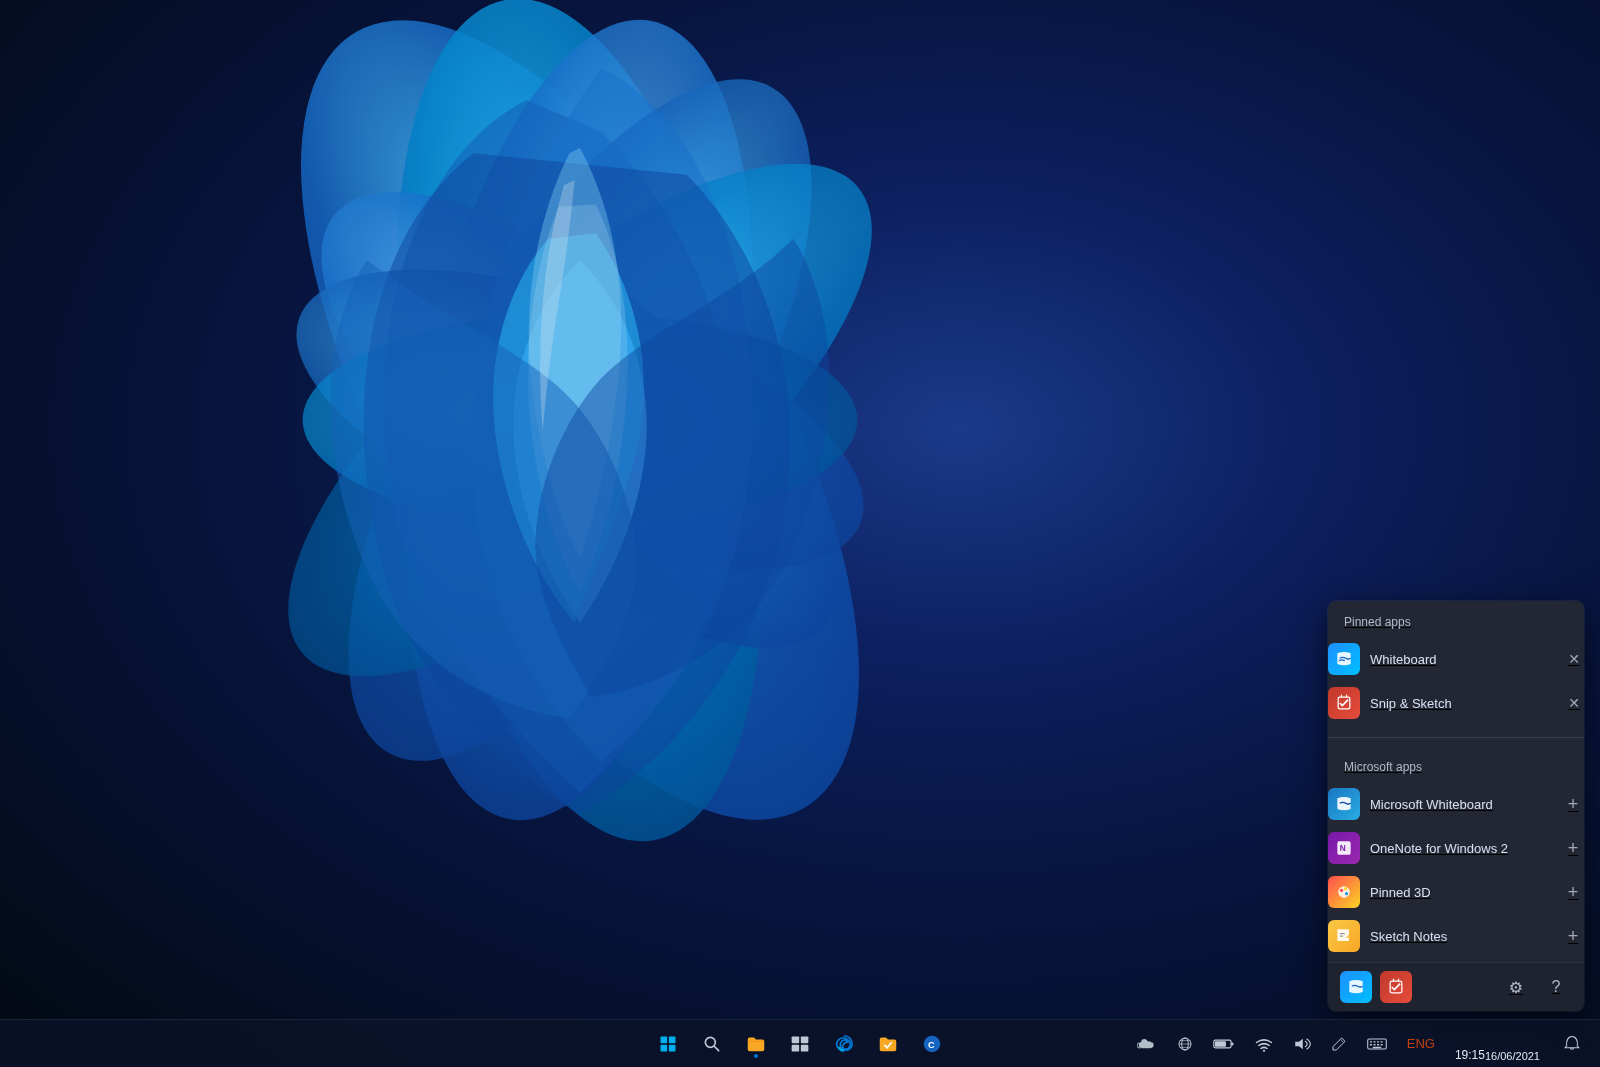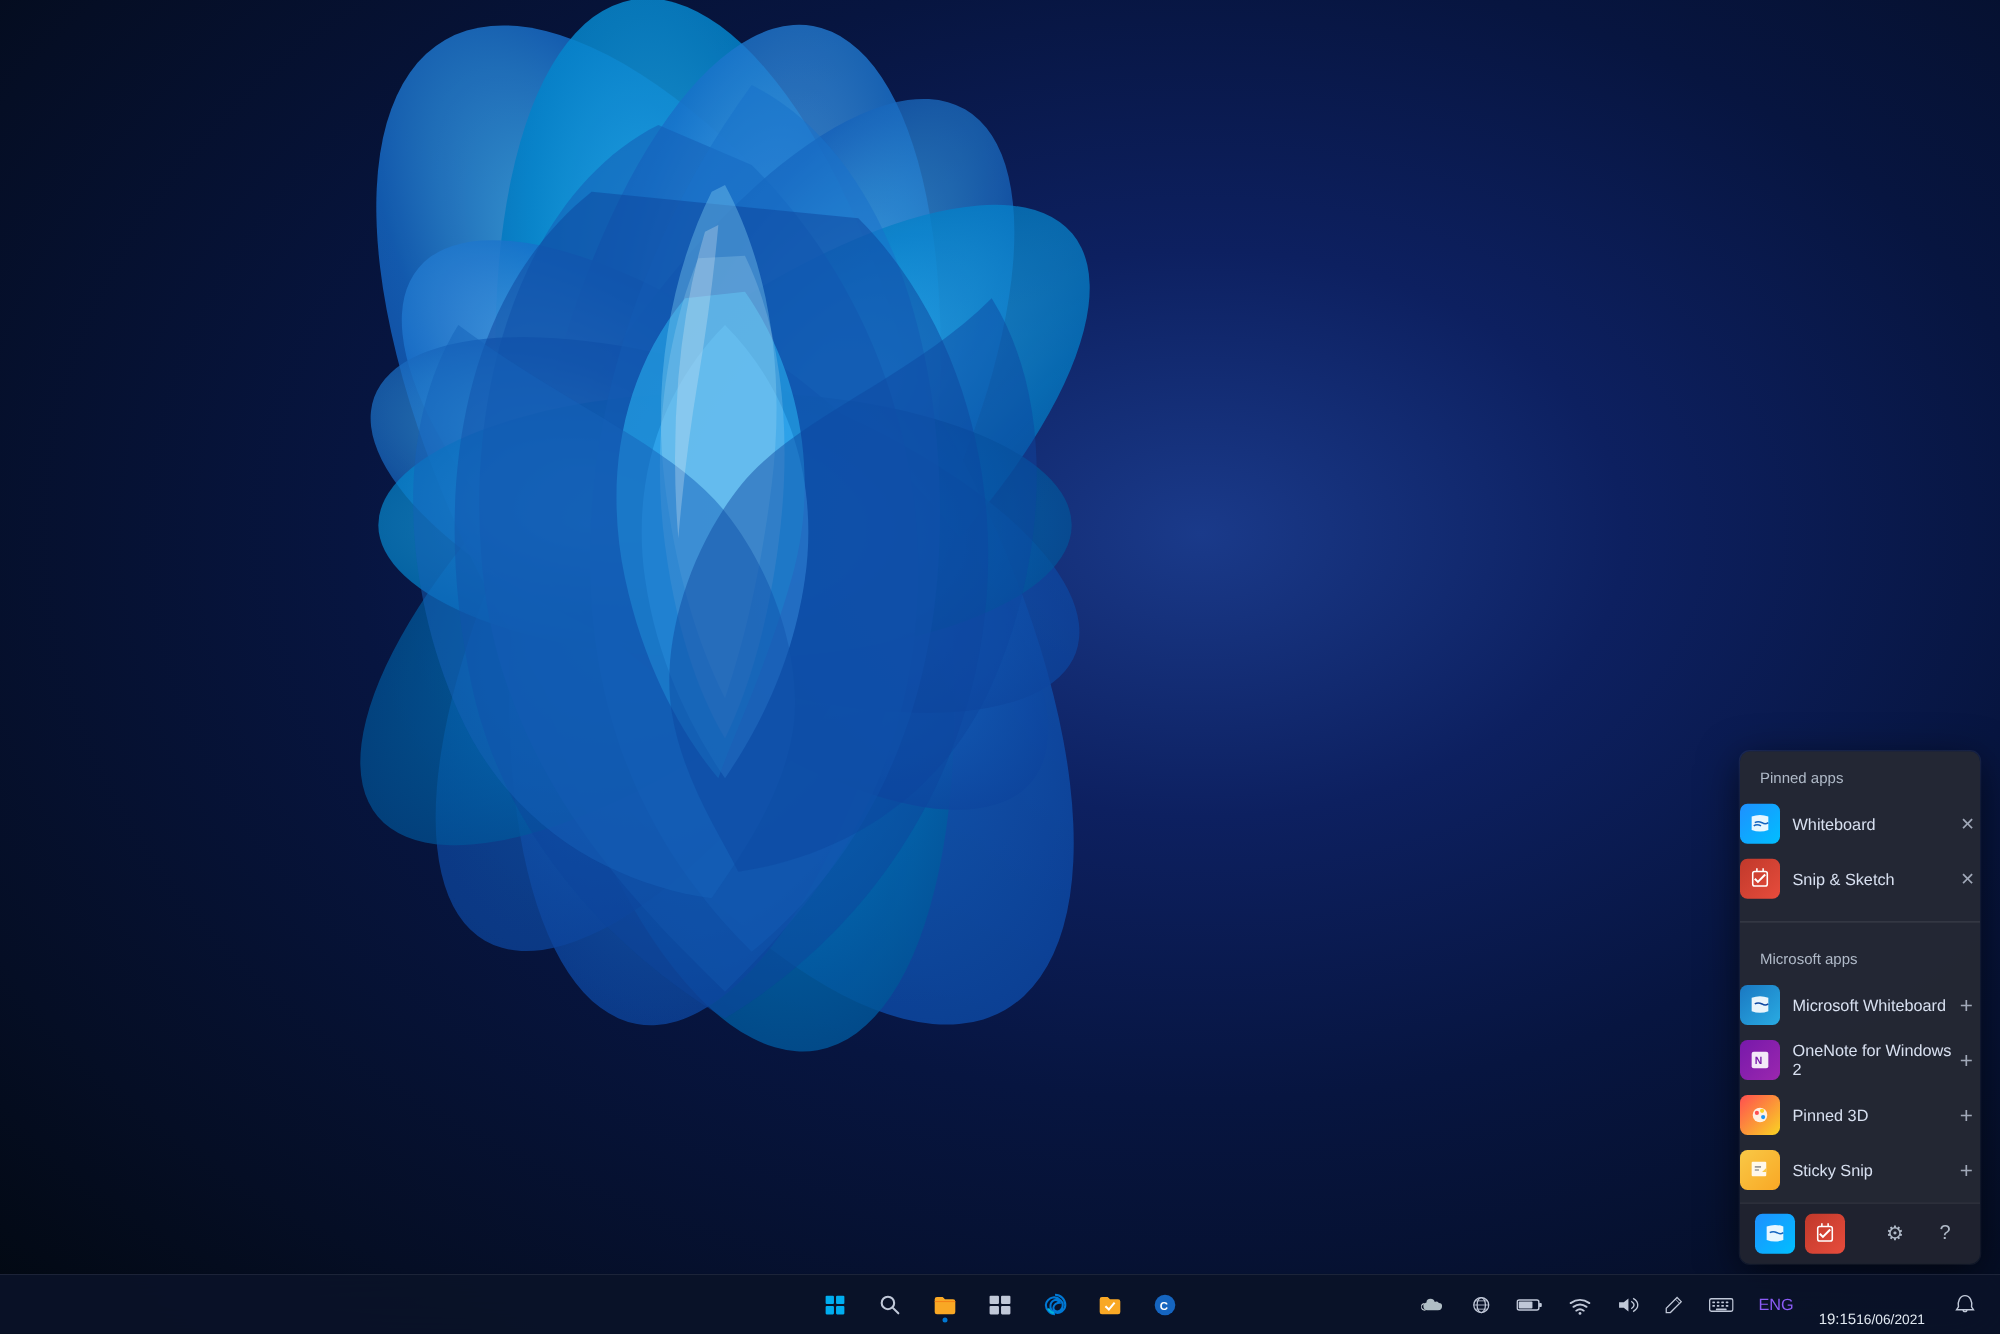--- a/index.html
+++ b/index.html
@@ -77,21 +77,21 @@
     .sys-tray {
       display: flex;
       align-items: center;
       gap: 6px;
       padding: 4px 8px;
       border-radius: 6px;
       cursor: pointer;
     }
 
     .sys-icon {
-      color: #8b5cf6;
+      color: #c2410c;
       font-size: 13px;
     }
 
     .clock-area {
       display: flex;
       flex-direction: row;
       align-items: flex-end;
       padding: 2px 8px;
       cursor: pointer;
       border-radius: 4px;
@@ -166,25 +166,26 @@
       height: 1px;
       background: rgba(255,255,255,0.1);
       margin: 8px 0;
     }
 
     
     #full-panel {
       position: absolute;
       right: 16px;
       bottom: 56px;
-      width: 192px;
+      width: 256px;
       background: rgba(36, 40, 52, 0.97);
       border-radius: 8px;
       box-shadow: 0 8px 32px rgba(0,0,0,0.6), 0 0 0 1px rgba(255,255,255,0.08);
       overflow: hidden;
+      text-decoration: underline;
     }
 
     .panel-section {
       padding: 14px 0 4px 0;
     }
 
     .panel-section-title {
       color: #b0bac8;
       font-size: 12px;
       padding: 0 16px 8px 16px;
@@ -398,21 +399,21 @@
     </div>
 
     <div class="pinned-item">
       <div class="app-icon-box sn-icon">
         <svg width="20" height="20" viewBox="0 0 24 24" fill="none">
           <rect x="4" y="4" width="14" height="14" rx="1" fill="white" opacity="0.9"></rect>
           <path d="M18 10 L14 14 L18 14 Z" fill="#f9c846"></path>
           <path d="M7 9 L13 9 M7 12 L11 12" stroke="#999" stroke-width="1.5"></path>
         </svg>
       </div>
-      <span class="app-name">Sticky Snip</span>
+      <span class="app-name">Sketch Notes</span>
       <span class="add-btn">+</span>
     </div>
   </div>
 
   <div class="panel-footer">
 
     <div class="footer-app-icon wb-icon">
       <svg width="20" height="20" viewBox="0 0 24 24" fill="none">
         <path d="M4 5 Q12 2 20 5 L20 18 Q12 21 4 18 Z" fill="white" opacity="0.9"></path>
         <path d="M7 11 Q10 9 14 11 Q17 13 20 11" stroke="#1565c0" stroke-width="1.5" fill="none"></path>

